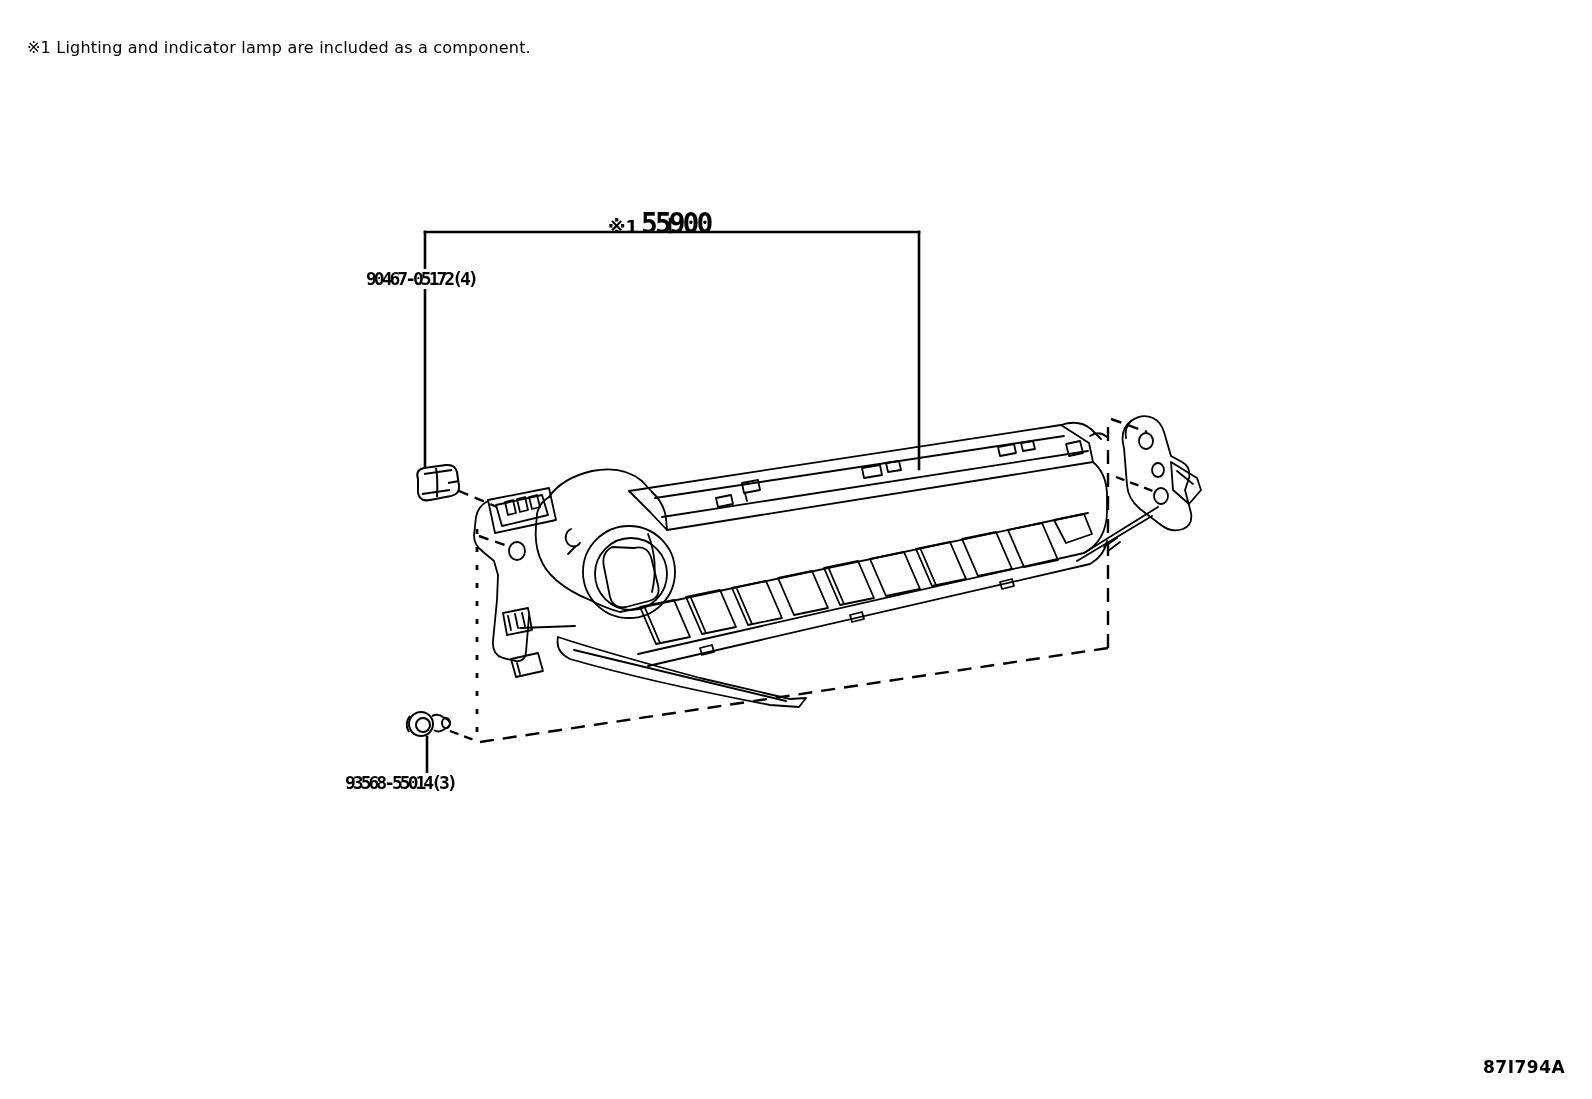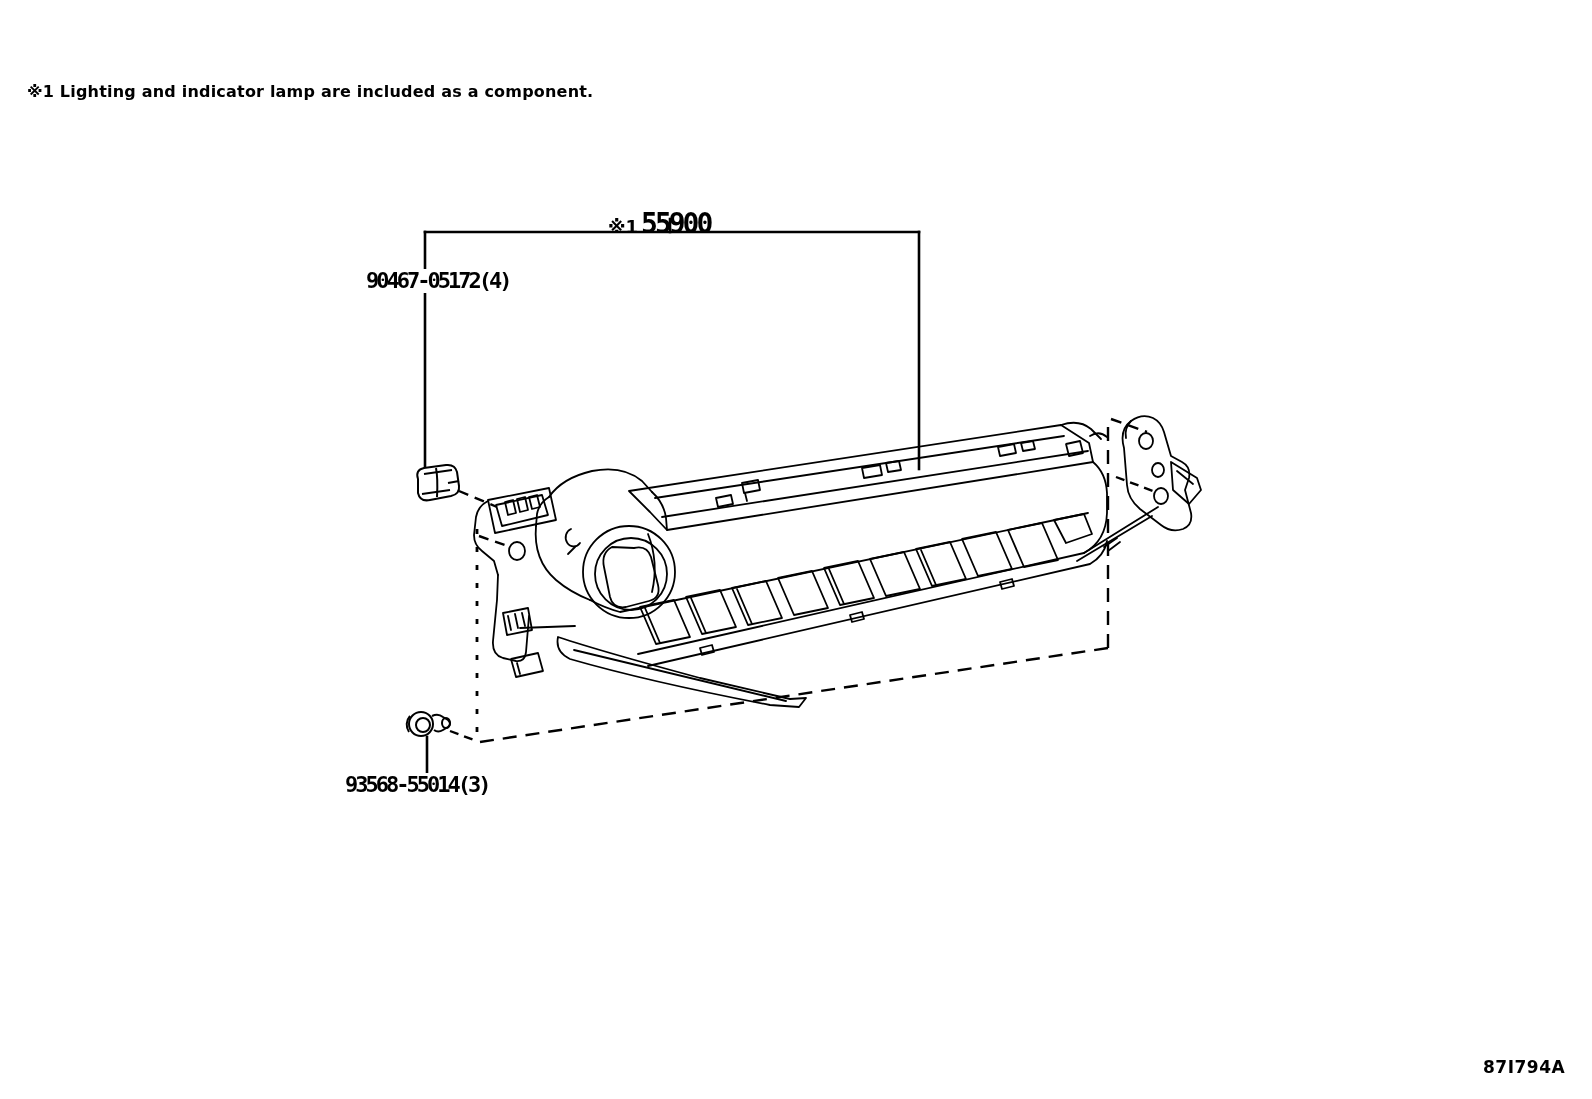--- a/index.html
+++ b/index.html
@@ -1,25 +1,25 @@
 <!DOCTYPE html>
 <html><head>
 <meta charset="utf-8">
 <style>
   html,body{margin:0;padding:0;background:#fff;}
   #page{position:relative;width:1592px;height:1099px;background:#ffffff;overflow:hidden;
         font-family:"DejaVu Sans",sans-serif;color:#000;}
   #lineart{position:absolute;left:0;top:0;}
   .txt{position:absolute;white-space:nowrap;}
-  .footnote{left:27px;top:38px;font-size:16px;font-weight:700;letter-spacing:0.2px;margin-top:44px;}
+  .footnote{left:27px;top:38px;font-size:16px;font-weight:400;letter-spacing:0.2px;}
   .assembly-callout{left:608px;top:192px;display:flex;align-items:flex-end;gap:3px;}
   .assembly-callout .refmark{font-size:18px;font-weight:700;line-height:1;padding-bottom:2px;}
   .assembly-callout .num{font-family:"DejaVu Sans Mono",monospace;font-size:28px;font-weight:700;
        letter-spacing:-3px;line-height:1;margin-top:18px;}
-  .part-label{font-family:"DejaVu Sans Mono",monospace;font-size:22px;font-weight:700;
+  .part-label{font-family:"DejaVu Sans Mono",monospace;font-size:18px;font-weight:700;
        letter-spacing:-3px;background:#fff;padding:0 2px;line-height:1.1;}
   .clip-label{left:364px;top:269px;}
   .screw-label{left:343px;top:773px;}
   .doc-code{left:1483px;top:1057px;font-size:17px;font-weight:700;letter-spacing:0.5px;}
 </style>
 </head>
 <body>
 
 <div id="page">
 

